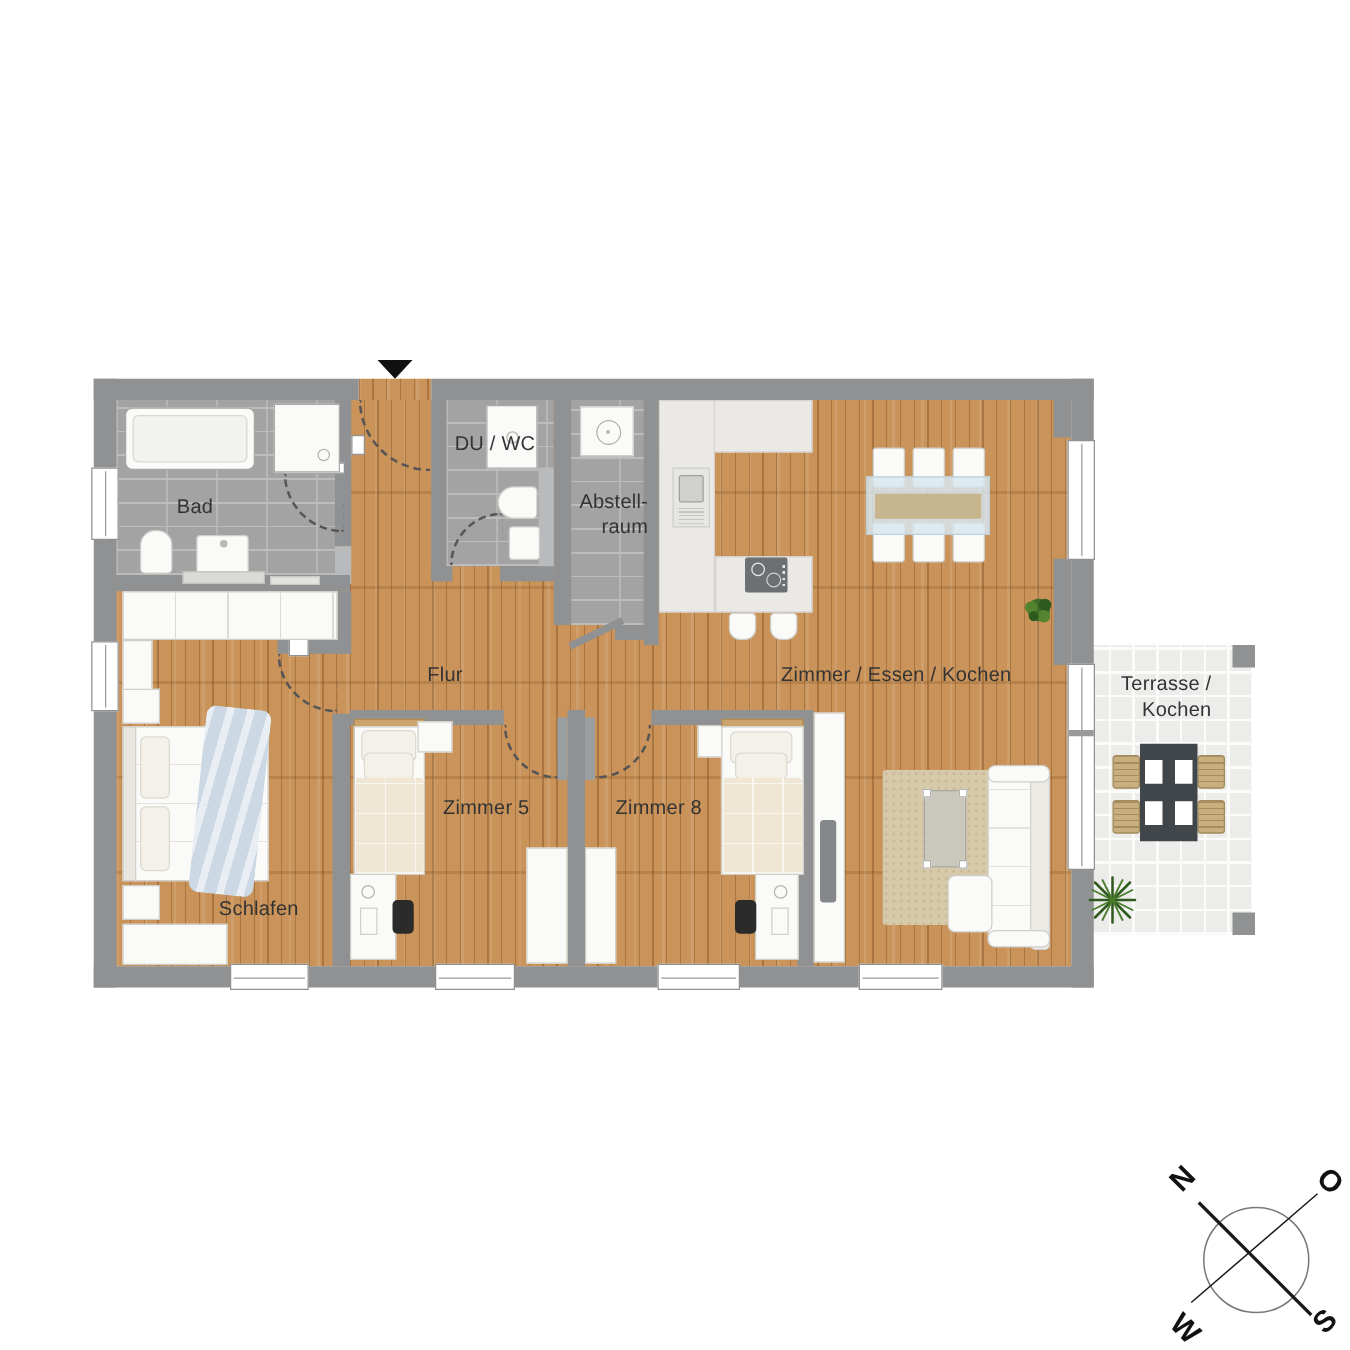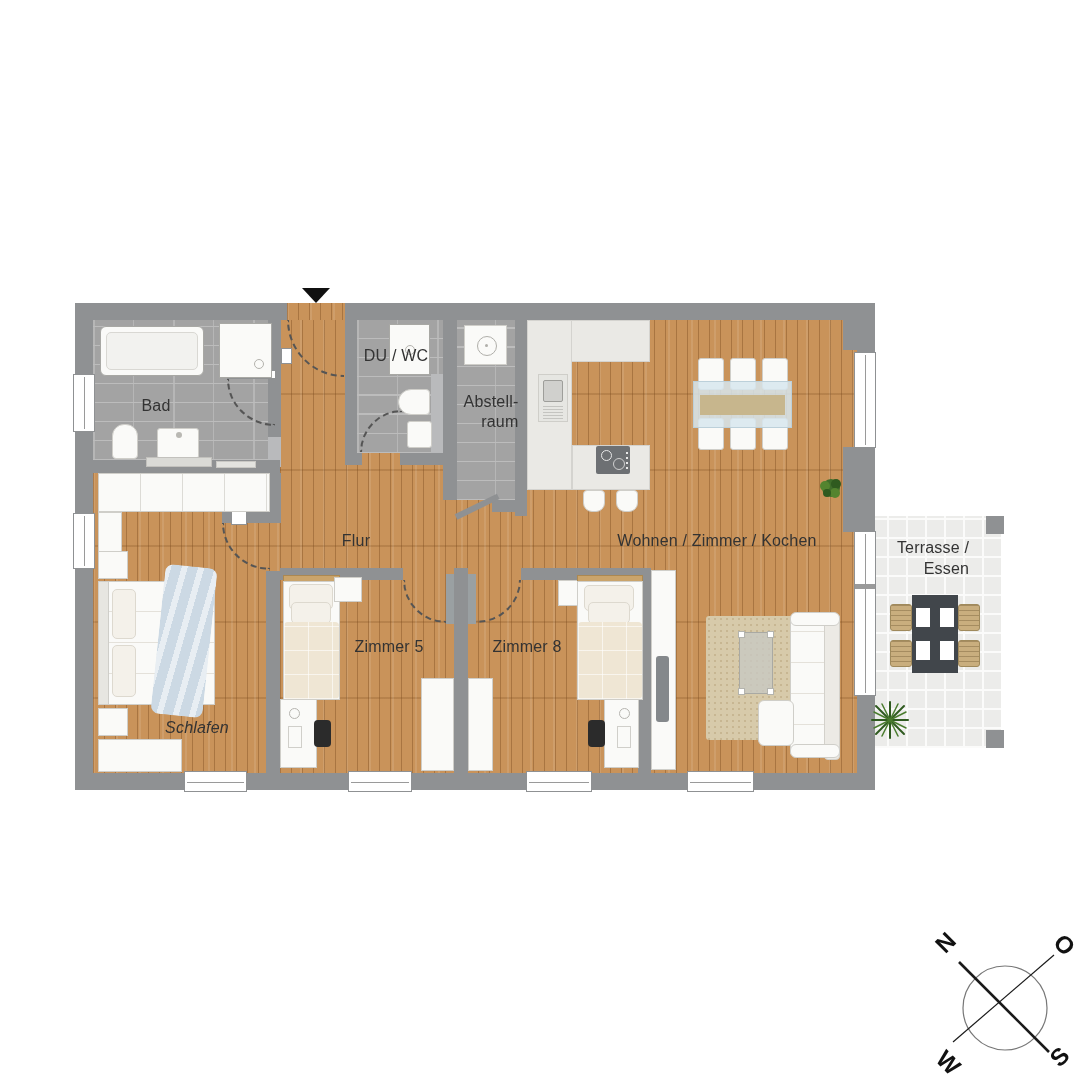--- a/index.html
+++ b/index.html
@@ -260,27 +260,27 @@
 
   <div class="abs" style="left:302px;top:288px;width:0;height:0;border-left:14px solid rgba(0,0,0,0);border-right:14px solid rgba(0,0,0,0);border-top:15px solid #101010;"></div>
 
   <div class="label" style="left:156px;top:406px;">Bad</div>
   <div class="label" style="left:396px;top:356px;">DU / WC</div>
   <div class="label" style="left:491px;top:412px;">
     <span style="display:block;">Abstell-</span>
     <span style="display:block;">raum</span>
   </div>
   <div class="label" style="left:356px;top:541px;">Flur</div>
-  <div class="label" style="left:717px;top:541px;">Wohnen / Zimmer / Kochen</div>
+  <div class="label" style="left:717px;top:541px;">Zimmer / Essen / Kochen</div>
   <div class="label" style="left:389px;top:647px;">Zimmer 5</div>
   <div class="label" style="left:527px;top:647px;">Zimmer 8</div>
-  <div class="label" style="left:197px;top:728px;font-style:italic;">Schlafen</div>
+  <div class="label" style="left:207px;top:728px;">Schlafen</div>
   <div class="label" style="left:933px;top:558px;line-height:21px;">
     <span style="display:block;">Terrasse /</span>
-    <span style="display:block;">Essen</span>
+    <span style="display:block;">Kochen</span>
   </div>
 
   <svg class="abs" style="left:915px;top:918px;" width="180" height="180" viewBox="0 0 180 180">
     <circle cx="90" cy="90" r="42" fill="none" stroke="#777" stroke-width="1.2"></circle>
     <line x1="44" y1="44" x2="134" y2="134" stroke="#1a1a1a" stroke-width="2.6"></line>
     <line x1="38" y1="124" x2="139" y2="37" stroke="#1a1a1a" stroke-width="1.2"></line>
     <text x="0" y="0" transform="translate(32,26) rotate(-45)" text-anchor="middle" dominant-baseline="middle" font-size="24" font-weight="700" fill="#111" font-family="Liberation Sans, sans-serif">N</text>
     <text x="0" y="0" transform="translate(148,28) rotate(45)" text-anchor="middle" dominant-baseline="middle" font-size="24" font-weight="700" fill="#111" font-family="Liberation Sans, sans-serif">O</text>
     <text x="0" y="0" transform="translate(146,140) rotate(-45)" text-anchor="middle" dominant-baseline="middle" font-size="24" font-weight="700" fill="#111" font-family="Liberation Sans, sans-serif">S</text>
     <text x="0" y="0" transform="translate(32,146) rotate(45)" text-anchor="middle" dominant-baseline="middle" font-size="24" font-weight="700" fill="#111" font-family="Liberation Sans, sans-serif">W</text>

